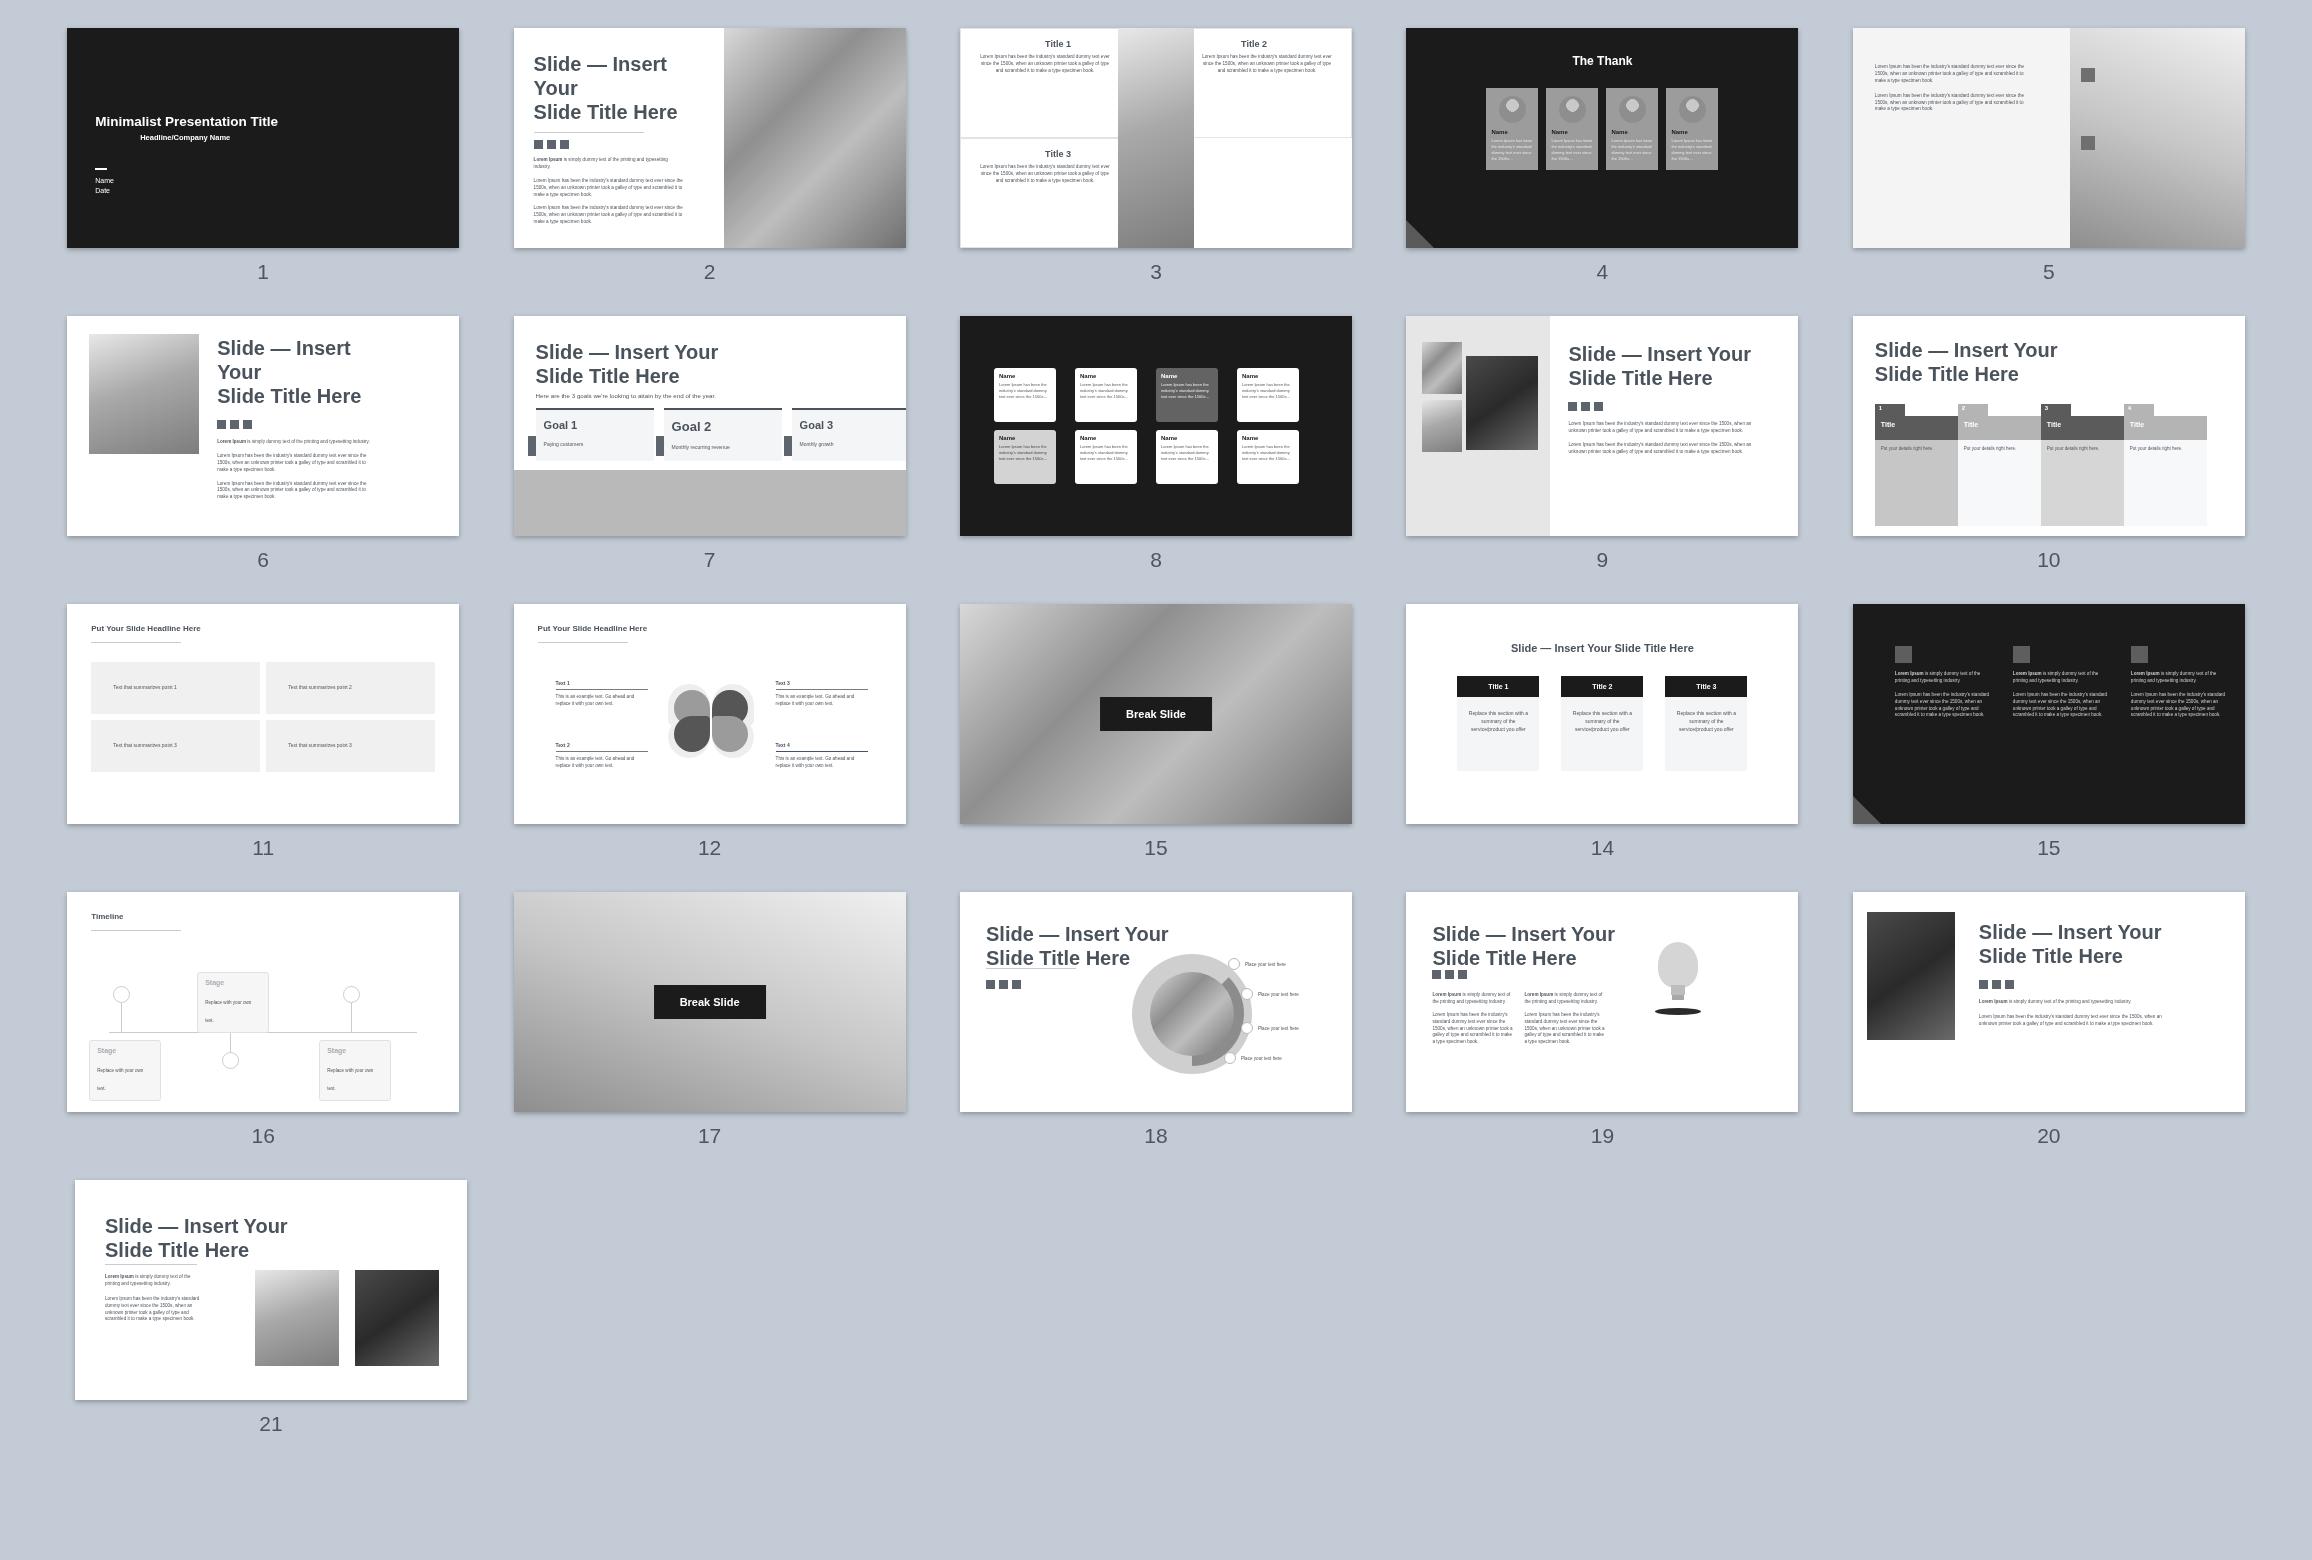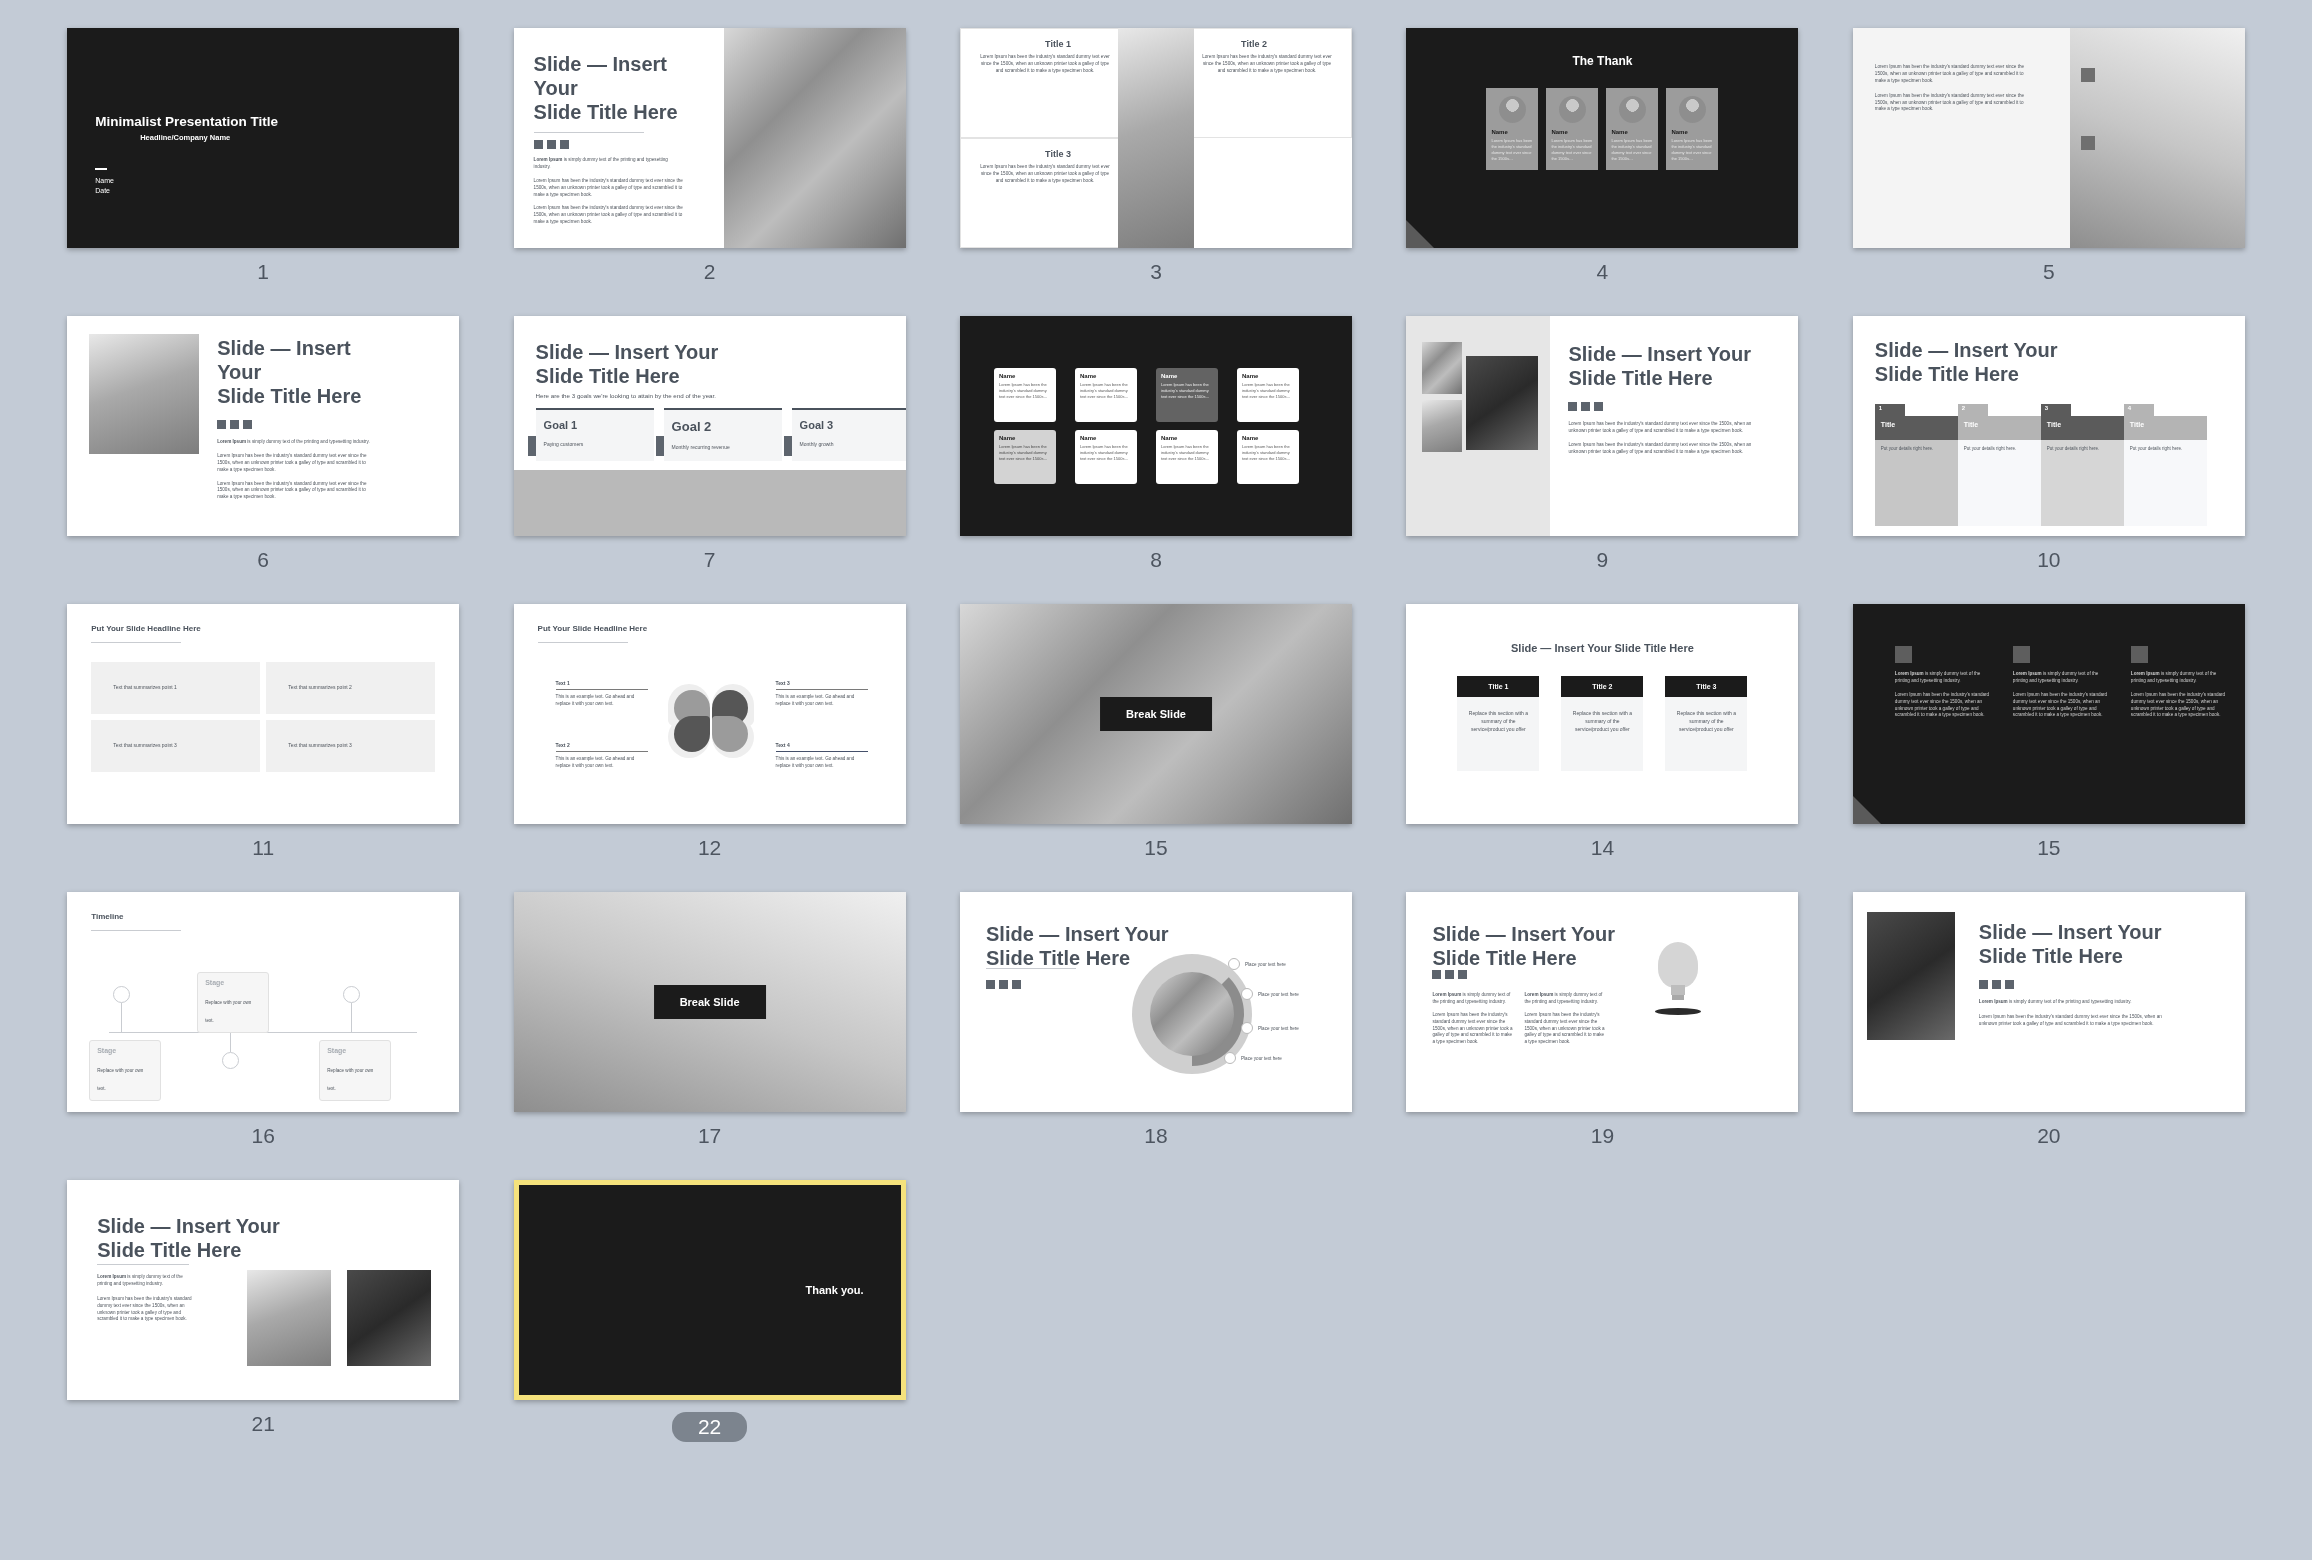--- a/index.html
+++ b/index.html
@@ -697,26 +697,18 @@
             <div class="body"><b>Lorem Ipsum</b><span> is simply dummy text of the printing and typesetting industry.</span></div>
             <div class="body" style="margin-top:8px;">Lorem Ipsum has been the industry's standard dummy text ever since the 1500s, when an unknown printer took a galley of type and scrambled it to make a type specimen book.</div>
           </div>
           <div class="ph2" style="position:absolute;left:180px;top:90px;width:84px;height:96px;"></div>
           <div class="ph-dark" style="position:absolute;left:280px;top:90px;width:84px;height:96px;"></div>
         </div>
       </div>
       <div class="num">21</div>
     </div>
 
-    <div class="cell sel">
-      <div class="slide-wrap">
-        <div class="slide dark">
-          <div style="position:absolute;right:42px;top:50%;transform:translateY(-50%);font-size:11px;font-weight:bold;color:#fff;">Thank you.</div>
-        </div>
-      </div>
-      <div class="num active">22</div>
-    </div>
 
     <div class="cell"></div>
     <div class="cell"></div>
     <div class="cell"></div>
   </div>
 </div>
 
 </body></html>

